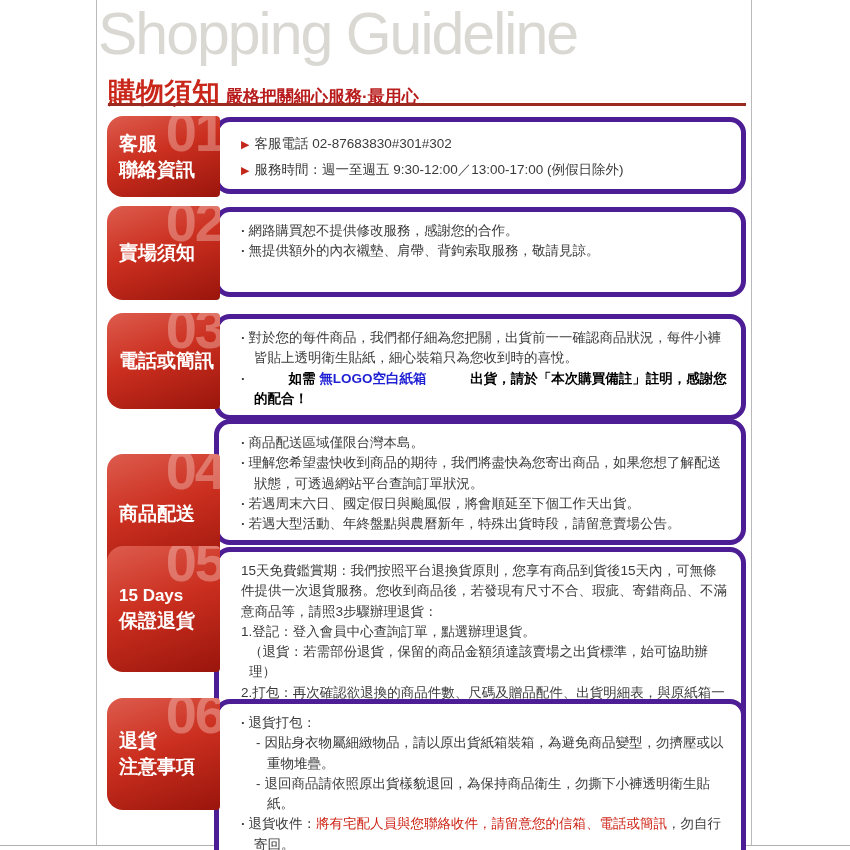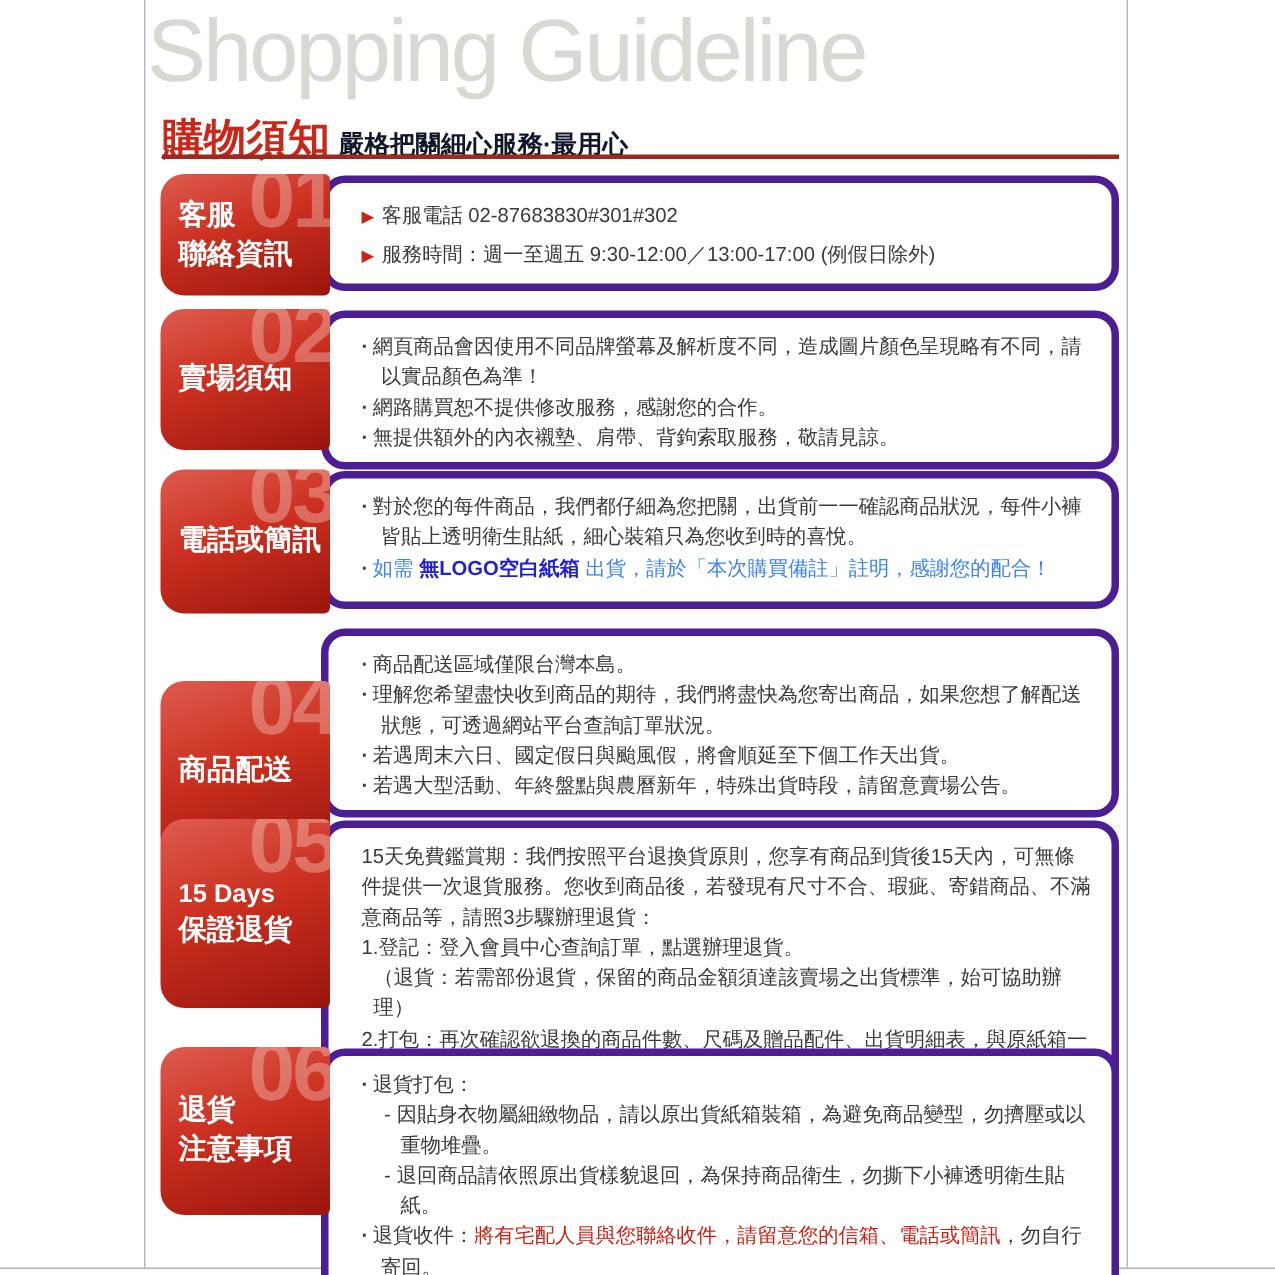--- a/index.html
+++ b/index.html
@@ -10,21 +10,21 @@
   
   .frame { position:absolute; left:96px; top:-4px; width:656px; height:849px;
            border-left:1px solid #b9b9b9; border-right:1px solid #b9b9b9; }
   .bottom-rule { position:absolute; left:0; top:845px; width:850px; height:1px; background:#b0b0b0; }
 
   
   .watermark { position:absolute; left:98px; top:0px; width:650px;
                font-size:59px; font-weight:500; letter-spacing:-2px; color:#d9d8d3; white-space:nowrap; }
   .title-row { position:absolute; left:108px; top:74px; white-space:nowrap; }
   .title-zh { font-size:28px; font-weight:bold; color:#c9271a; }
-  .title-sub { font-size:17px; font-weight:bold; color:#0f172a; margin-left:6px; }
+  .title-sub { font-size:17px; font-weight:bold; color:#b91c1c; margin-left:6px; }
   .divider { position:absolute; left:108px; top:103px; width:638px; height:3px; background:#9c2a20; }
 
   
   .section { position:absolute; left:107px; width:639px; }
   .content-box { position:absolute; left:107px; top:1px; width:532px; background:#ffffff;
                  border:5px solid #4c1d95; border-radius:16px; padding:9px 12px 6px 22px; }
   .label-block { position:absolute; left:0; top:0; width:113px; z-index:2;
                  border-radius:16px 4px 4px 16px; overflow:hidden;
                  background:linear-gradient(160deg,#dd5c4e 0%,#cb2f1f 45%,#9a150c 100%);
                  display:flex; flex-direction:column; justify-content:center; padding-left:12px; }
@@ -36,21 +36,21 @@
   .item { font-size:13.5px; color:#3a3a3a; line-height:1.5; padding-left:13px; text-indent:-13px; }
   .item.sub { padding-left:26px; text-indent:-11px; }
   .item.nomark { padding-left:0; text-indent:0; }
   .item.paren { padding-left:8px; text-indent:0; }
   .sec-1 .item { line-height:1.9; }
   .marker-arrow { color:#c3271a; font-size:11px; margin-right:5px; }
   .marker-dot { margin-right:3px; font-weight:bold; }
   .marker-dash { margin-right:4px; }
   .run-red { color:#cc1f10; }
   .run-blue { color:#1f1fd4; font-weight:bold; }
-  .run-navy { color:#3b82f6; font-weight:normal; }
+  .run-navy { color:#000000; font-weight:bold;margin-left:40px; }
 </style>
 </head>
 <body>
 
 <div id="canvas">
   <div class="frame"></div>
   <div class="bottom-rule"></div>
 
   <div class="watermark">Shopping Guideline</div>
 
@@ -68,21 +68,20 @@
         <div class="label-block" style="height: 81px;">
           <span class="label-num">01</span>
           <div class="label-text">
             <div>客服</div>
             <div>聯絡資訊</div>
           </div>
         </div>
       </div>
       <div class="section sec-2" style="top: 206px;">
         <div class="content-box" style="min-height: 90px;">
-          <div class="item"><span class="marker-dot">·</span><span>網頁商品會因使用不同品牌螢幕及解析度不同，造成圖片顏色呈現略有不同，請以實品顏色為準！</span></div>
           <div class="item"><span class="marker-dot">·</span><span>網路購買恕不提供修改服務，感謝您的合作。</span></div>
           <div class="item"><span class="marker-dot">·</span><span>無提供額外的內衣襯墊、肩帶、背鉤索取服務，敬請見諒。</span></div>
         </div>
         <div class="label-block" style="height: 94px;">
           <span class="label-num">02</span>
           <div class="label-text">
             <div>賣場須知</div>
           </div>
         </div>
       </div>

